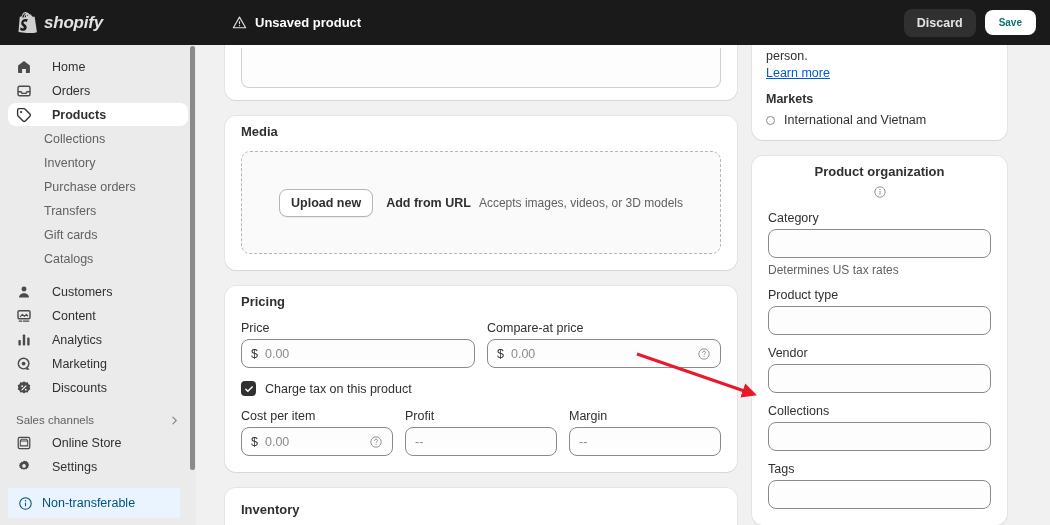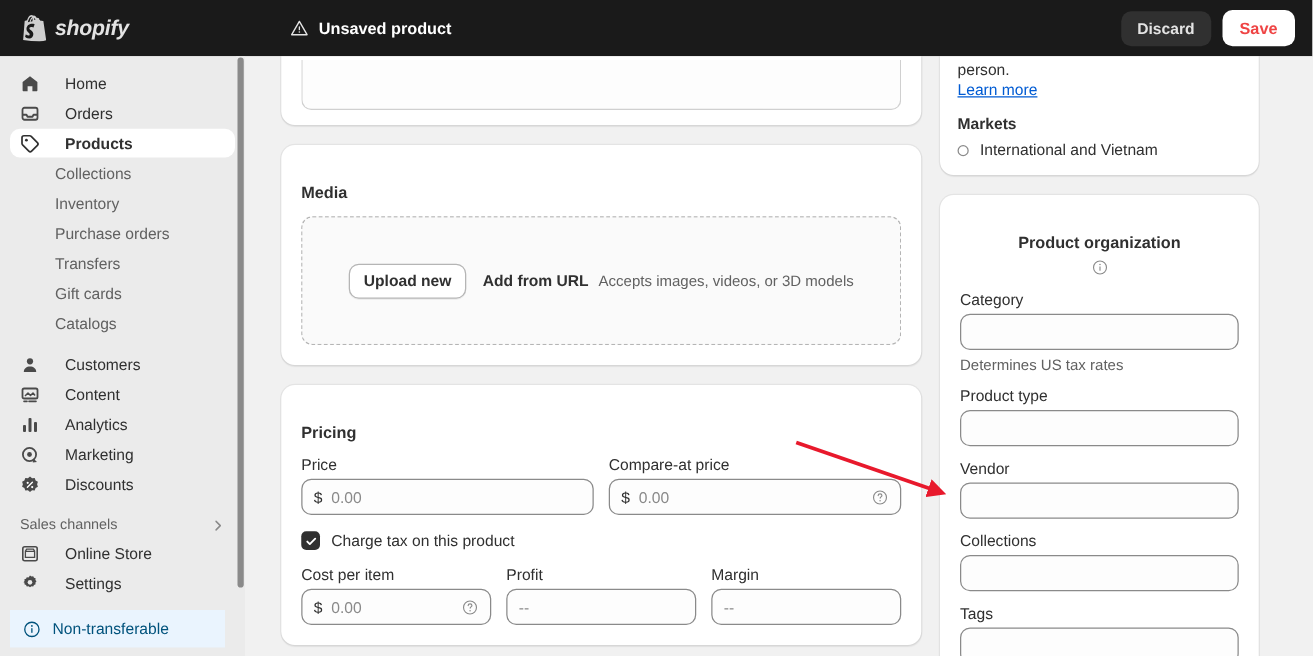--- a/index.html
+++ b/index.html
@@ -40,22 +40,22 @@
     display: flex; align-items: center; gap: 9px;
   }
   .btn-discard {
     background: #303030; color: #e3e3e3;
     font-size: 12.5px; font-weight: bold;
     border: none; border-radius: 8px;
     padding: 7px 13px; cursor: pointer;
     font-family: "Liberation Sans", sans-serif;
   }
   .btn-save {
-    background: #ffffff; color: #ef4444;
-    font-size: 13px; font-weight: bold;
+    background: #ffffff; color: #0f766e;
+    font-size: 10px; font-weight: bold;
     border: none; border-radius: 8px;
     padding: 7px 14px; cursor: pointer;
     font-family: "Liberation Sans", sans-serif;
   }
 
   
   .sidebar {
     position: absolute; top: 45px; left: 0;
     width: 196px; height: 480px;
     background: #ebebeb;
@@ -114,21 +114,21 @@
     background: #f1f1f1;
     overflow: hidden;
   }
   .col-left { position: absolute; left: 29px; top: 0; width: 512px; }
   .col-right { position: absolute; left: 556px; top: 0; width: 255px; }
 
   .card {
     background: #ffffff;
     border-radius: 11px;
     box-shadow: 0 0 0 1px rgba(0,0,0,0.05), 0 1px 1px rgba(0,0,0,0.06);
-    padding: 30px 16px 16px 16px;
+    padding: 8px 16px 16px 16px;
     margin-bottom: 16px;
   }
   .card-title {
     font-size: 13px; font-weight: bold; color: #303030;
     margin: 0 0 12px 0;
   }
   .card-title-row { display: flex; align-items: center; gap: 6px; margin-bottom: 12px; flex-direction: column; }
   .card-title-row .card-title { margin: 0; }
 
   .field-label { font-size: 12.5px; color: #303030; margin-bottom: 4px; }

